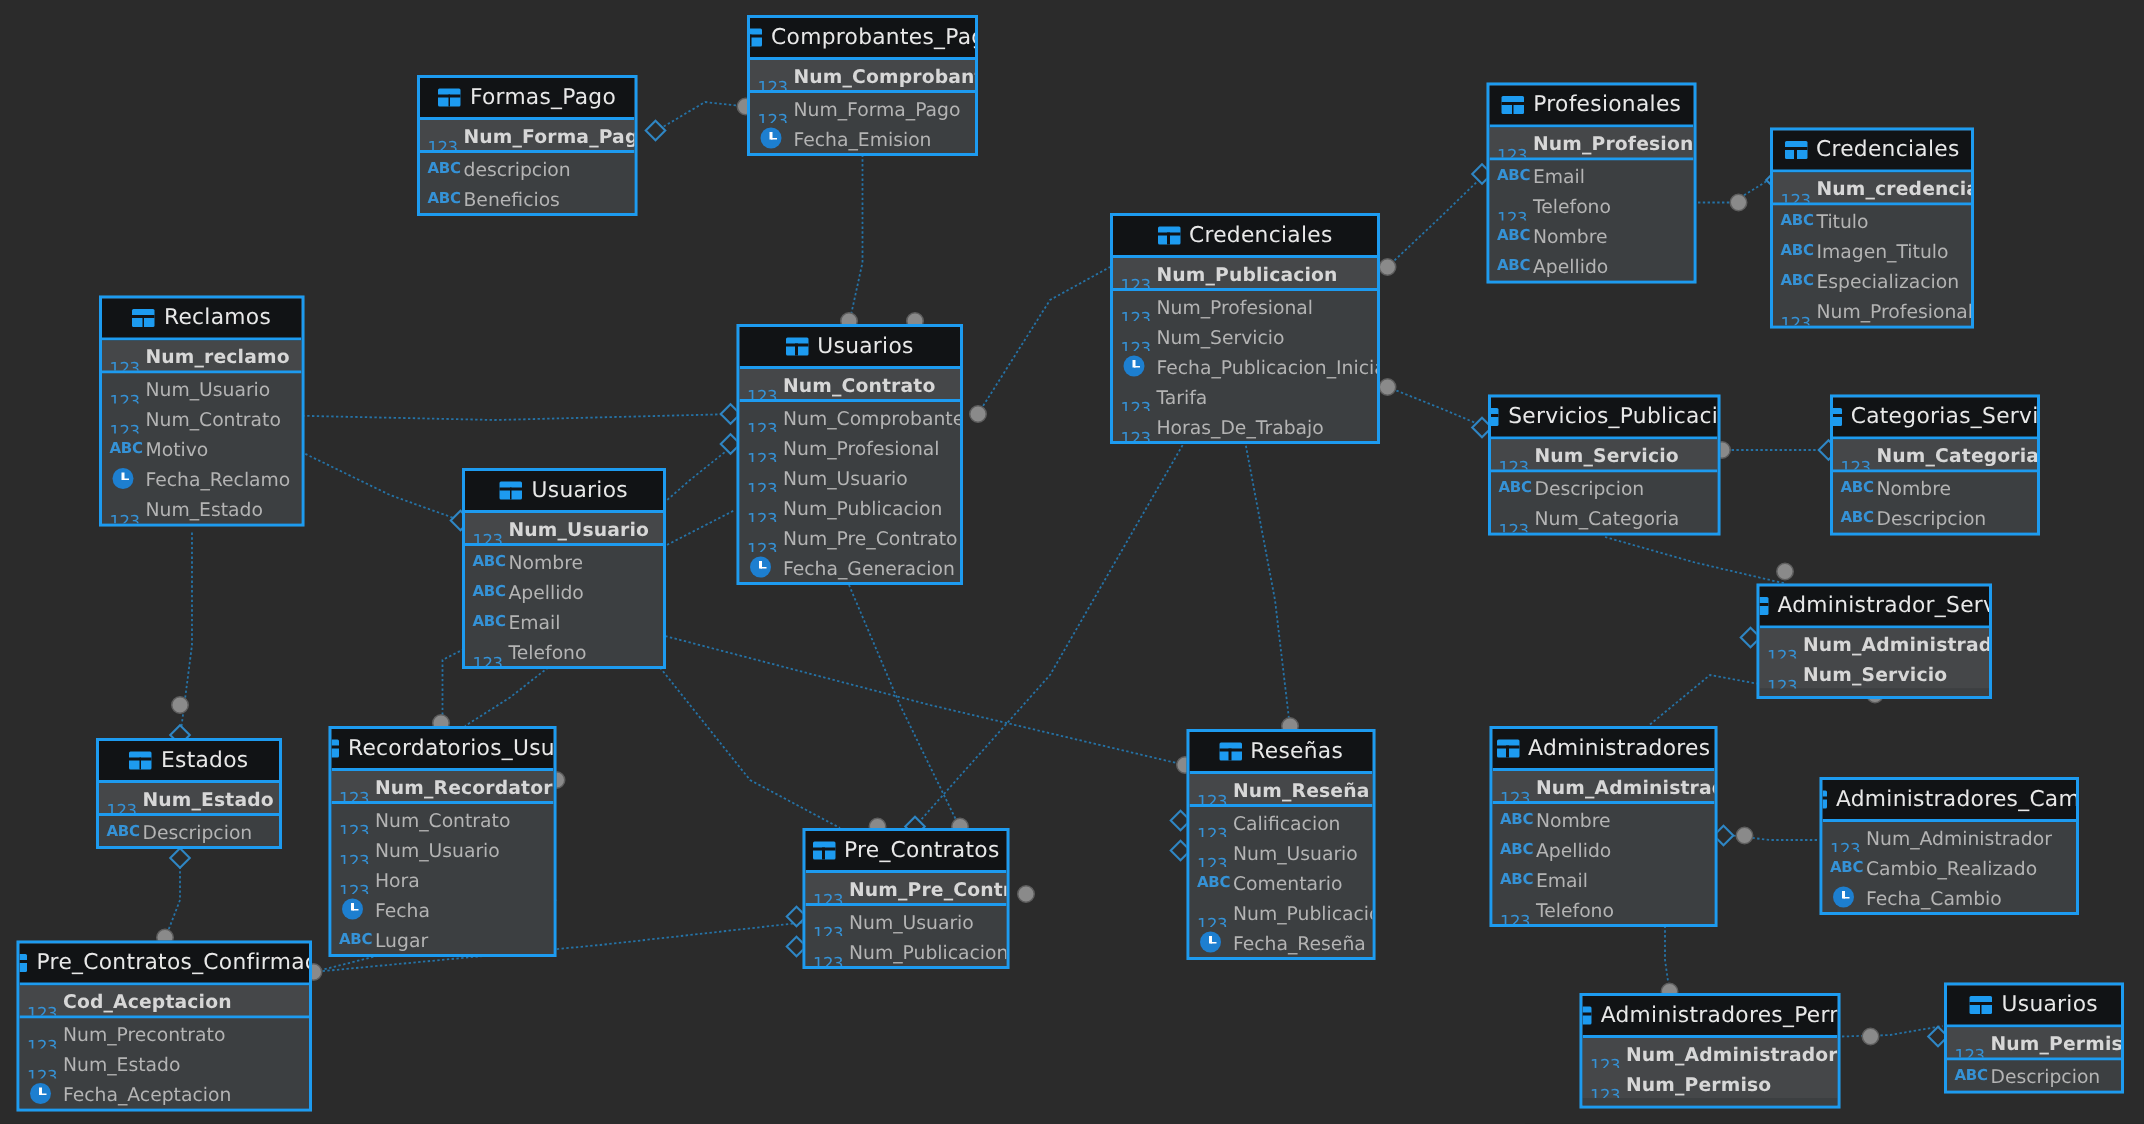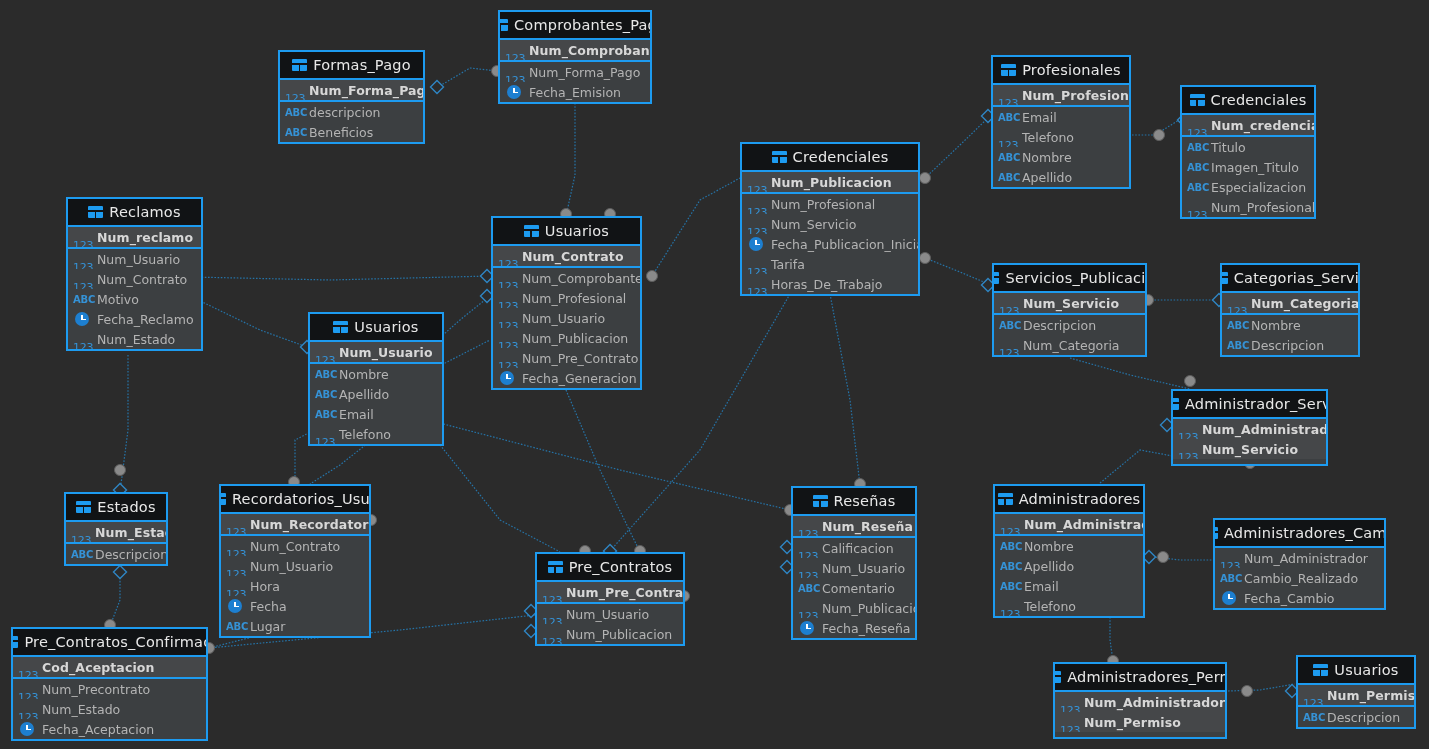--- a/index.html
+++ b/index.html
@@ -589,21 +589,21 @@
         <div class="col-row">
           <span class="ico ico-abc">ABC</span>
           <span class="col-name">Email</span>
         </div>
         <div class="col-row">
           <span class="ico ico-num">123</span>
           <span class="col-name">Telefono</span>
         </div>
       </div>
     </div>
-    <div class="table-node" style="left: 64px; top: 492px; width: 104px;">
+    <div class="table-node" style="left: 64px; top: 492px; width: 124px;">
       <div class="tbl-header">
         <span class="ico ico-table"></span>
         <span class="tbl-title">Estados</span>
       </div>
       <div class="pk-section has-cols">
         <div class="col-row">
           <span class="ico ico-num">123</span>
           <span class="col-name">Num_Estado</span>
         </div>
       </div>
@@ -627,21 +627,21 @@
         <div class="col-row">
           <span class="ico ico-abc">ABC</span>
           <span class="col-name">Cambio_Realizado</span>
         </div>
         <div class="col-row">
           <span class="ico ico-date"></span>
           <span class="col-name">Fecha_Cambio</span>
         </div>
       </div>
     </div>
-    <div class="table-node" style="left: 535px; top: 552px; width: 150px;">
+    <div class="table-node" style="left: 535px; top: 552px; width: 138px;">
       <div class="tbl-header">
         <span class="ico ico-table"></span>
         <span class="tbl-title">Pre_Contratos</span>
       </div>
       <div class="pk-section has-cols">
         <div class="col-row">
           <span class="ico ico-num">123</span>
           <span class="col-name">Num_Pre_Contrato</span>
         </div>
       </div>

